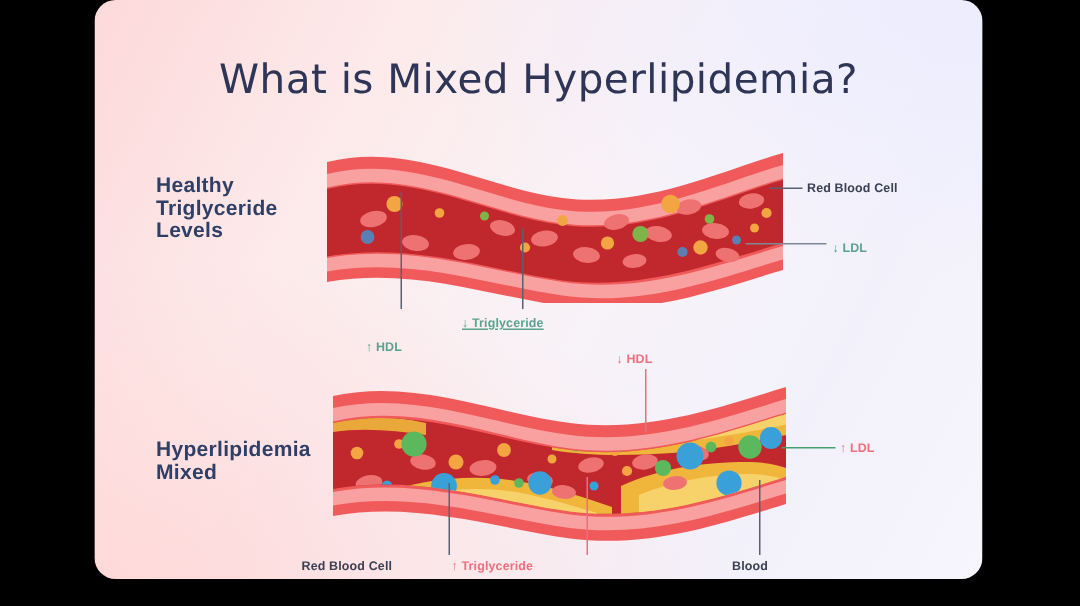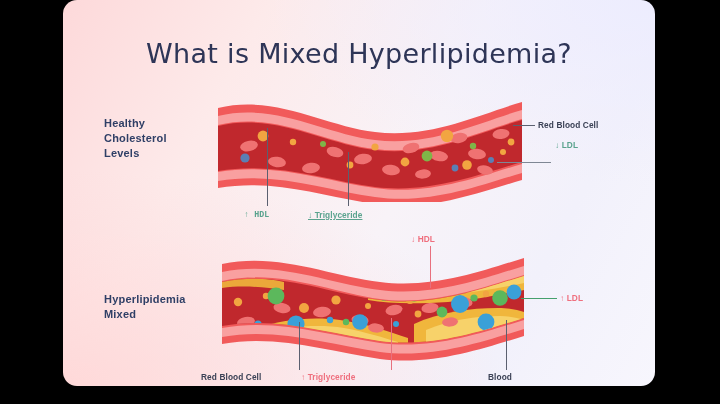--- a/index.html
+++ b/index.html
@@ -25,21 +25,21 @@
   
   #title{
     position:absolute;left:0;top:38px;width:592px;text-align:center;
     font-size:27px;font-weight:400;color:#2e3557;letter-spacing:.3px;
     font-family:"DejaVu Sans","Liberation Sans",sans-serif;
     white-space:nowrap;
   }
 
   
   .side-label{
-    position:absolute;font-size:11px;font-weight:bold;color:#2f3f66;
+    position:absolute;font-size:14px;font-weight:bold;color:#2f3f66;
     line-height:15px;letter-spacing:.2px;
   }
   #label-healthy{left:41px;top:116px;}
   #label-mixed{left:41px;top:292px;}
 
   
   .callout{position:absolute;font-size:8.3px;font-weight:bold;white-space:nowrap;letter-spacing:.1px;}
   .callout.dark{color:#3a4155;}
   .callout.green{color:#5aa38e;}
   .callout.pink{color:#ef6f7e;}
@@ -63,21 +63,21 @@
 
   <div class="bar left"></div>
   <div class="bar right"></div>
 
   <div id="slide">
 
     <div id="title">What is Mixed Hyperlipidemia?</div>
 
     <div class="side-label" id="label-healthy">
       <div>Healthy</div>
-      <div>Cholesterol</div>
+      <div>Triglyceride</div>
       <div>Levels</div>
     </div>
 
     <div class="vessel" style="left:152px;top:92px;">
       <svg width="310" height="110" viewBox="0 0 310 110">
         <defs>
           <clipPath id="clipHealthy">
             <path d="M3,16 C60,2 110,34 160,40 C215,47 265,22 307,10 L307,88 C265,100 215,120 160,112 C110,105 60,86 3,96 Z"></path>
           </clipPath>
         </defs>
@@ -134,24 +134,24 @@
           </g>
         </g>
       </svg>
     </div>
 
     <div class="lead v" style="left:204px;top:128px;height:78px;"></div>
     <div class="lead v" style="left:285px;top:152px;height:54px;"></div>
     <div class="lead h" style="left:450px;top:125px;width:22px;"></div>
     <div class="lead h teal" style="left:434px;top:162px;width:54px;"></div>
 
-    <div class="callout green" style="left:181px;top:210px;font-family:Liberation Mono, monospace;">↑ HDL</div>
+    <div class="callout green" style="left:181px;top:226px;">↑ HDL</div>
     <div class="callout green" style="left:245px;top:210px;text-decoration:underline;">↓ Triglyceride</div>
     <div class="callout dark" style="left:475px;top:120px;">Red Blood Cell</div>
-    <div class="callout green" style="left:492px;top:140px;">↓ LDL</div>
+    <div class="callout green" style="left:492px;top:160px;">↓ LDL</div>
 
     <div class="side-label" id="label-mixed">
       <div>Hyperlipidemia</div>
       <div>Mixed</div>
     </div>
 
     <div class="vessel" style="left:155px;top:250px;">
       <svg width="310" height="120" viewBox="0 0 310 120">
         <defs>
           <clipPath id="clipMixed">

